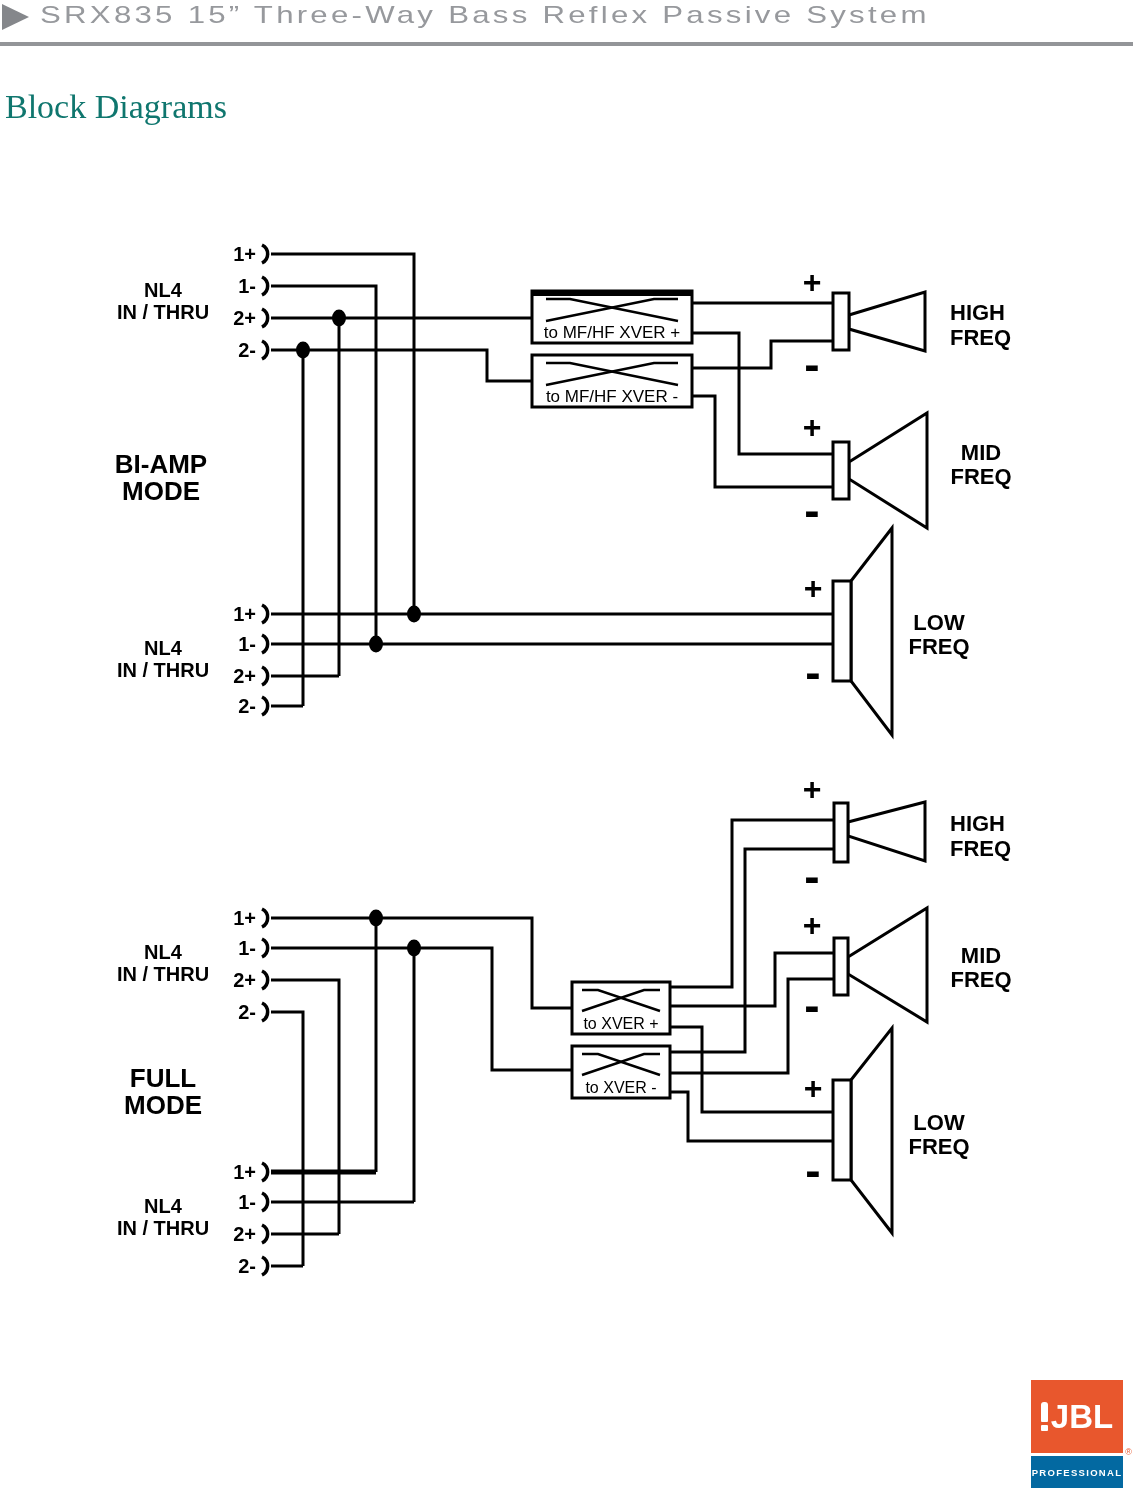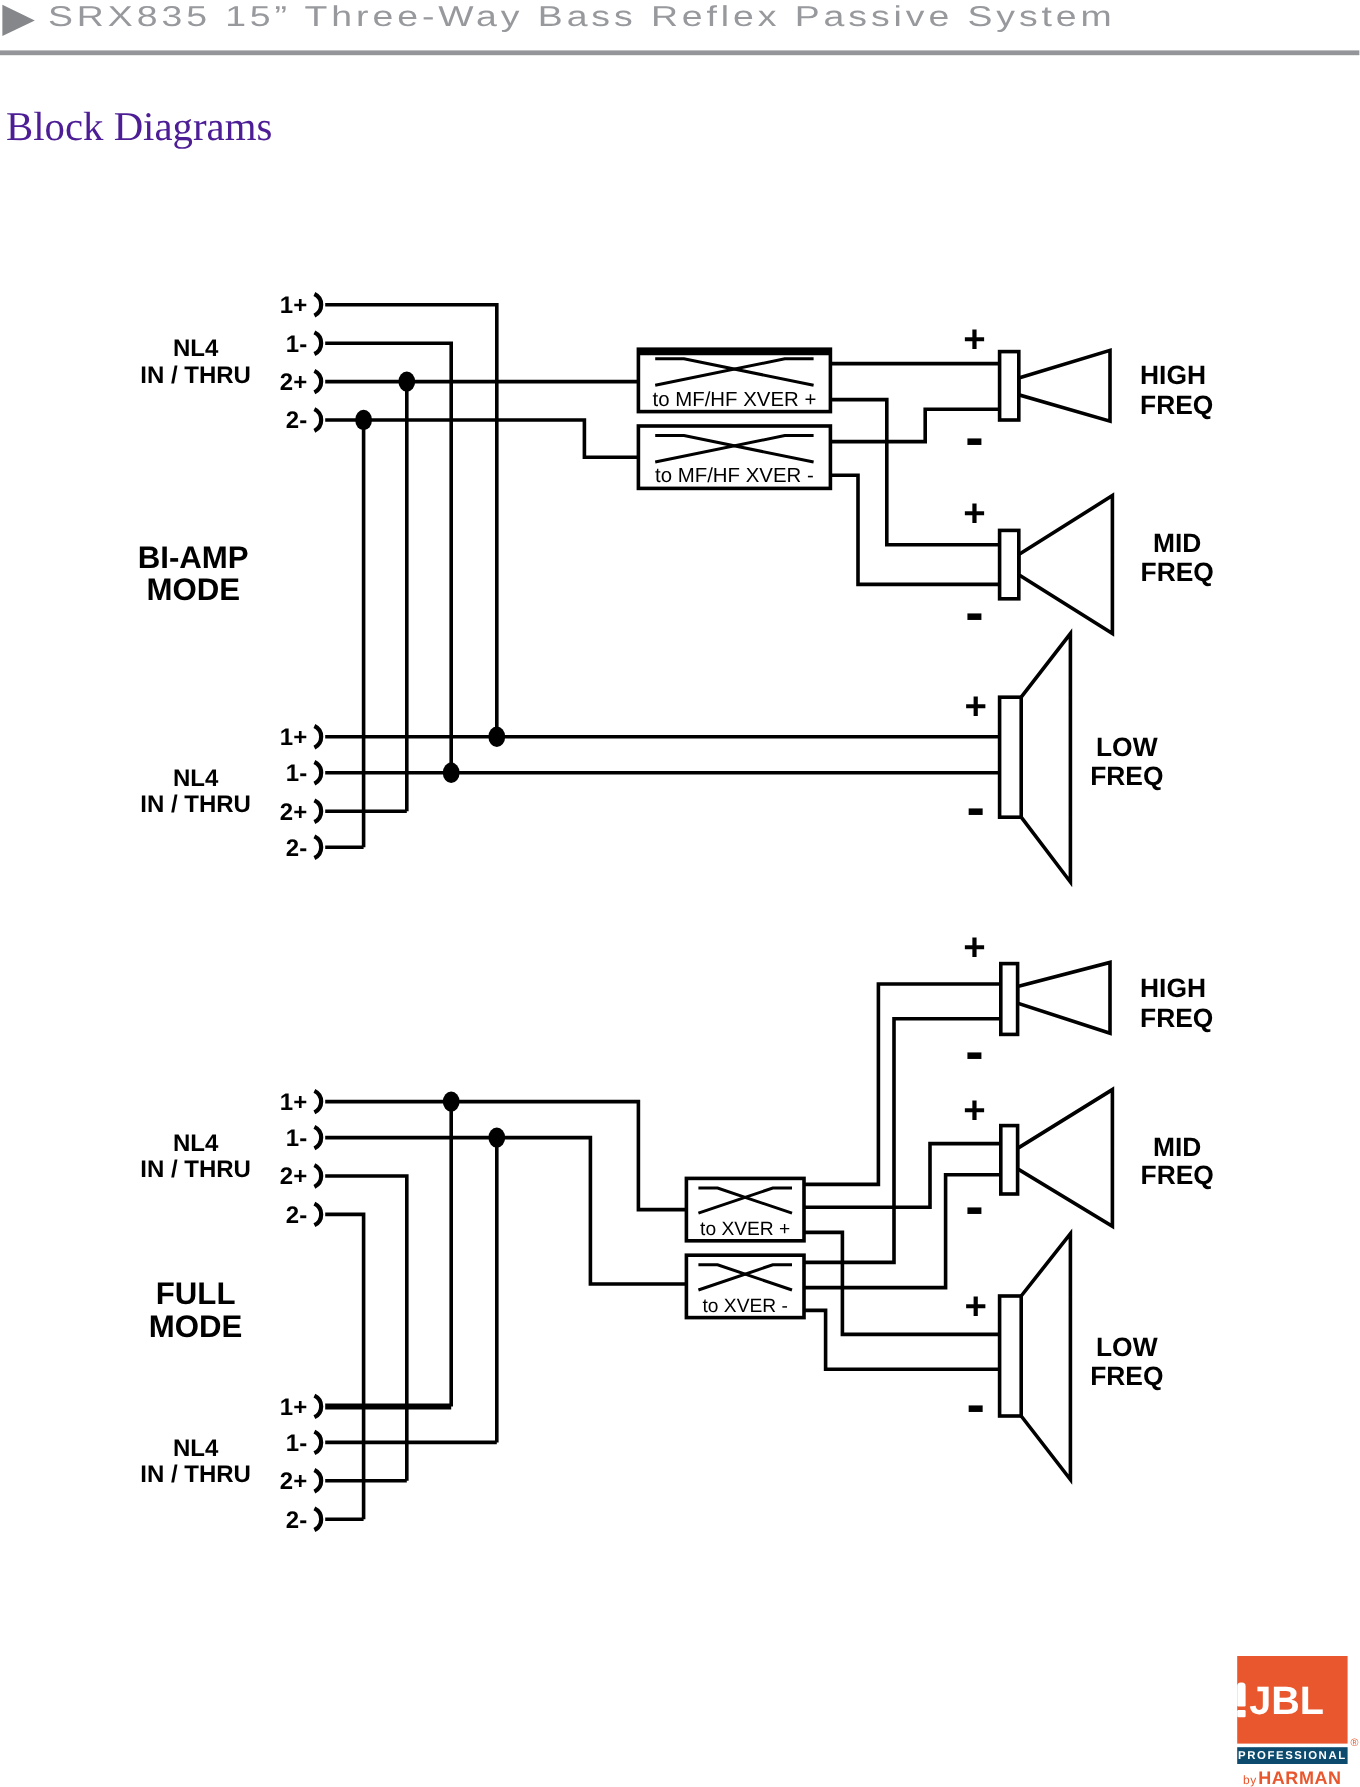--- a/index.html
+++ b/index.html
@@ -5,21 +5,21 @@
   html,body{margin:0;padding:0;background:#ffffff;}
   body{width:1133px;height:1489px;position:relative;font-family:"Liberation Sans",sans-serif;overflow:hidden;}
 
   
   .hdr-tri{position:absolute;left:2px;top:4px;width:0;height:0;
     border-left:27px solid #85878b;border-top:13px solid transparent;border-bottom:13px solid transparent;}
   .hdr-title{position:absolute;left:40px;top:1px;font-size:24px;font-weight:400;color:#97999d;
     letter-spacing:2.5px;white-space:nowrap;transform:scaleX(1.30);transform-origin:0 50%;}
   .hdr-rule{position:absolute;left:0;top:42px;width:1133px;height:4px;background:#939598;}
   .page-title{position:absolute;left:5px;top:88px;font-family:"Liberation Serif",serif;
-    font-size:34px;color:#4c1d95;font-weight:400;}
+    font-size:34px;color:#0f766e;font-weight:400;}
 
   
   .canvas{position:absolute;left:0;top:0;}
   .wire{stroke:#000;stroke-width:3;fill:none;}
   .wire-thick{stroke:#000;stroke-width:5;fill:none;}
   .box{fill:#fff;stroke:#000;stroke-width:3;}
   .box-topline{stroke:#000;stroke-width:6;fill:none;}
   .spk{fill:#fff;stroke:#000;stroke-width:3;}
   .arc{stroke:#000;stroke-width:3.5;fill:none;}
   .dot{fill:#000;}
@@ -31,27 +31,27 @@
   .t-spk-l{font-size:22px;font-weight:bold;text-anchor:start;}
   .t-spk-c{font-size:22px;font-weight:bold;text-anchor:middle;}
   .t-box{font-size:17px;text-anchor:middle;}
   .t-box-sm{font-size:16px;text-anchor:middle;}
   .t-plus{font-size:32px;font-weight:bold;text-anchor:middle;}
   .t-minus{font-size:46px;font-weight:bold;text-anchor:middle;}
 
   
   .logo{position:absolute;left:1031px;top:1380px;width:92px;}
   .logo-sq{position:relative;width:92px;height:73px;background:#e8572d;display:flex;
-    align-items:center;justify-content:flex-start;}
+    align-items:center;justify-content:center;}
   .jbl-wordmark{color:#fff;font-size:33px;font-weight:bold;letter-spacing:0;display:flex;align-items:center;}
   .jbl-ex{display:inline-flex;flex-direction:column;align-items:center;margin-right:3px;}
   .jbl-ex-bar{width:7px;height:20px;background:#fff;border-radius:3px 3px 1px 1px;}
   .jbl-ex-dot{width:7px;height:6px;background:#fff;margin-top:3px;border-radius:1px;}
   .logo-reg{position:absolute;right:-9px;bottom:-4px;color:#e8572d;font-size:9px;}
-  .logo-bar{margin-top:3px;height:14px;background:#0c4a6e;color:#fff;display:flex;align-items:center;
+  .logo-bar{margin-top:3px;height:32px;background:#0369a1;color:#fff;display:flex;align-items:center;
     justify-content:center;font-size:9.5px;font-weight:bold;letter-spacing:1.3px;}
   .logo-harman{margin-top:4px;text-align:center;color:#e8572d;font-size:15px;font-weight:bold;
     letter-spacing:0.5px;white-space:nowrap;}
   .logo-by{font-size:10px;font-weight:400;margin-right:1px;}
 </style>
 </head>
 <body>
 
 <div class="hdr-tri"></div>
 <div class="hdr-title">SRX835 15” Three-Way Bass Reflex Passive System</div>

